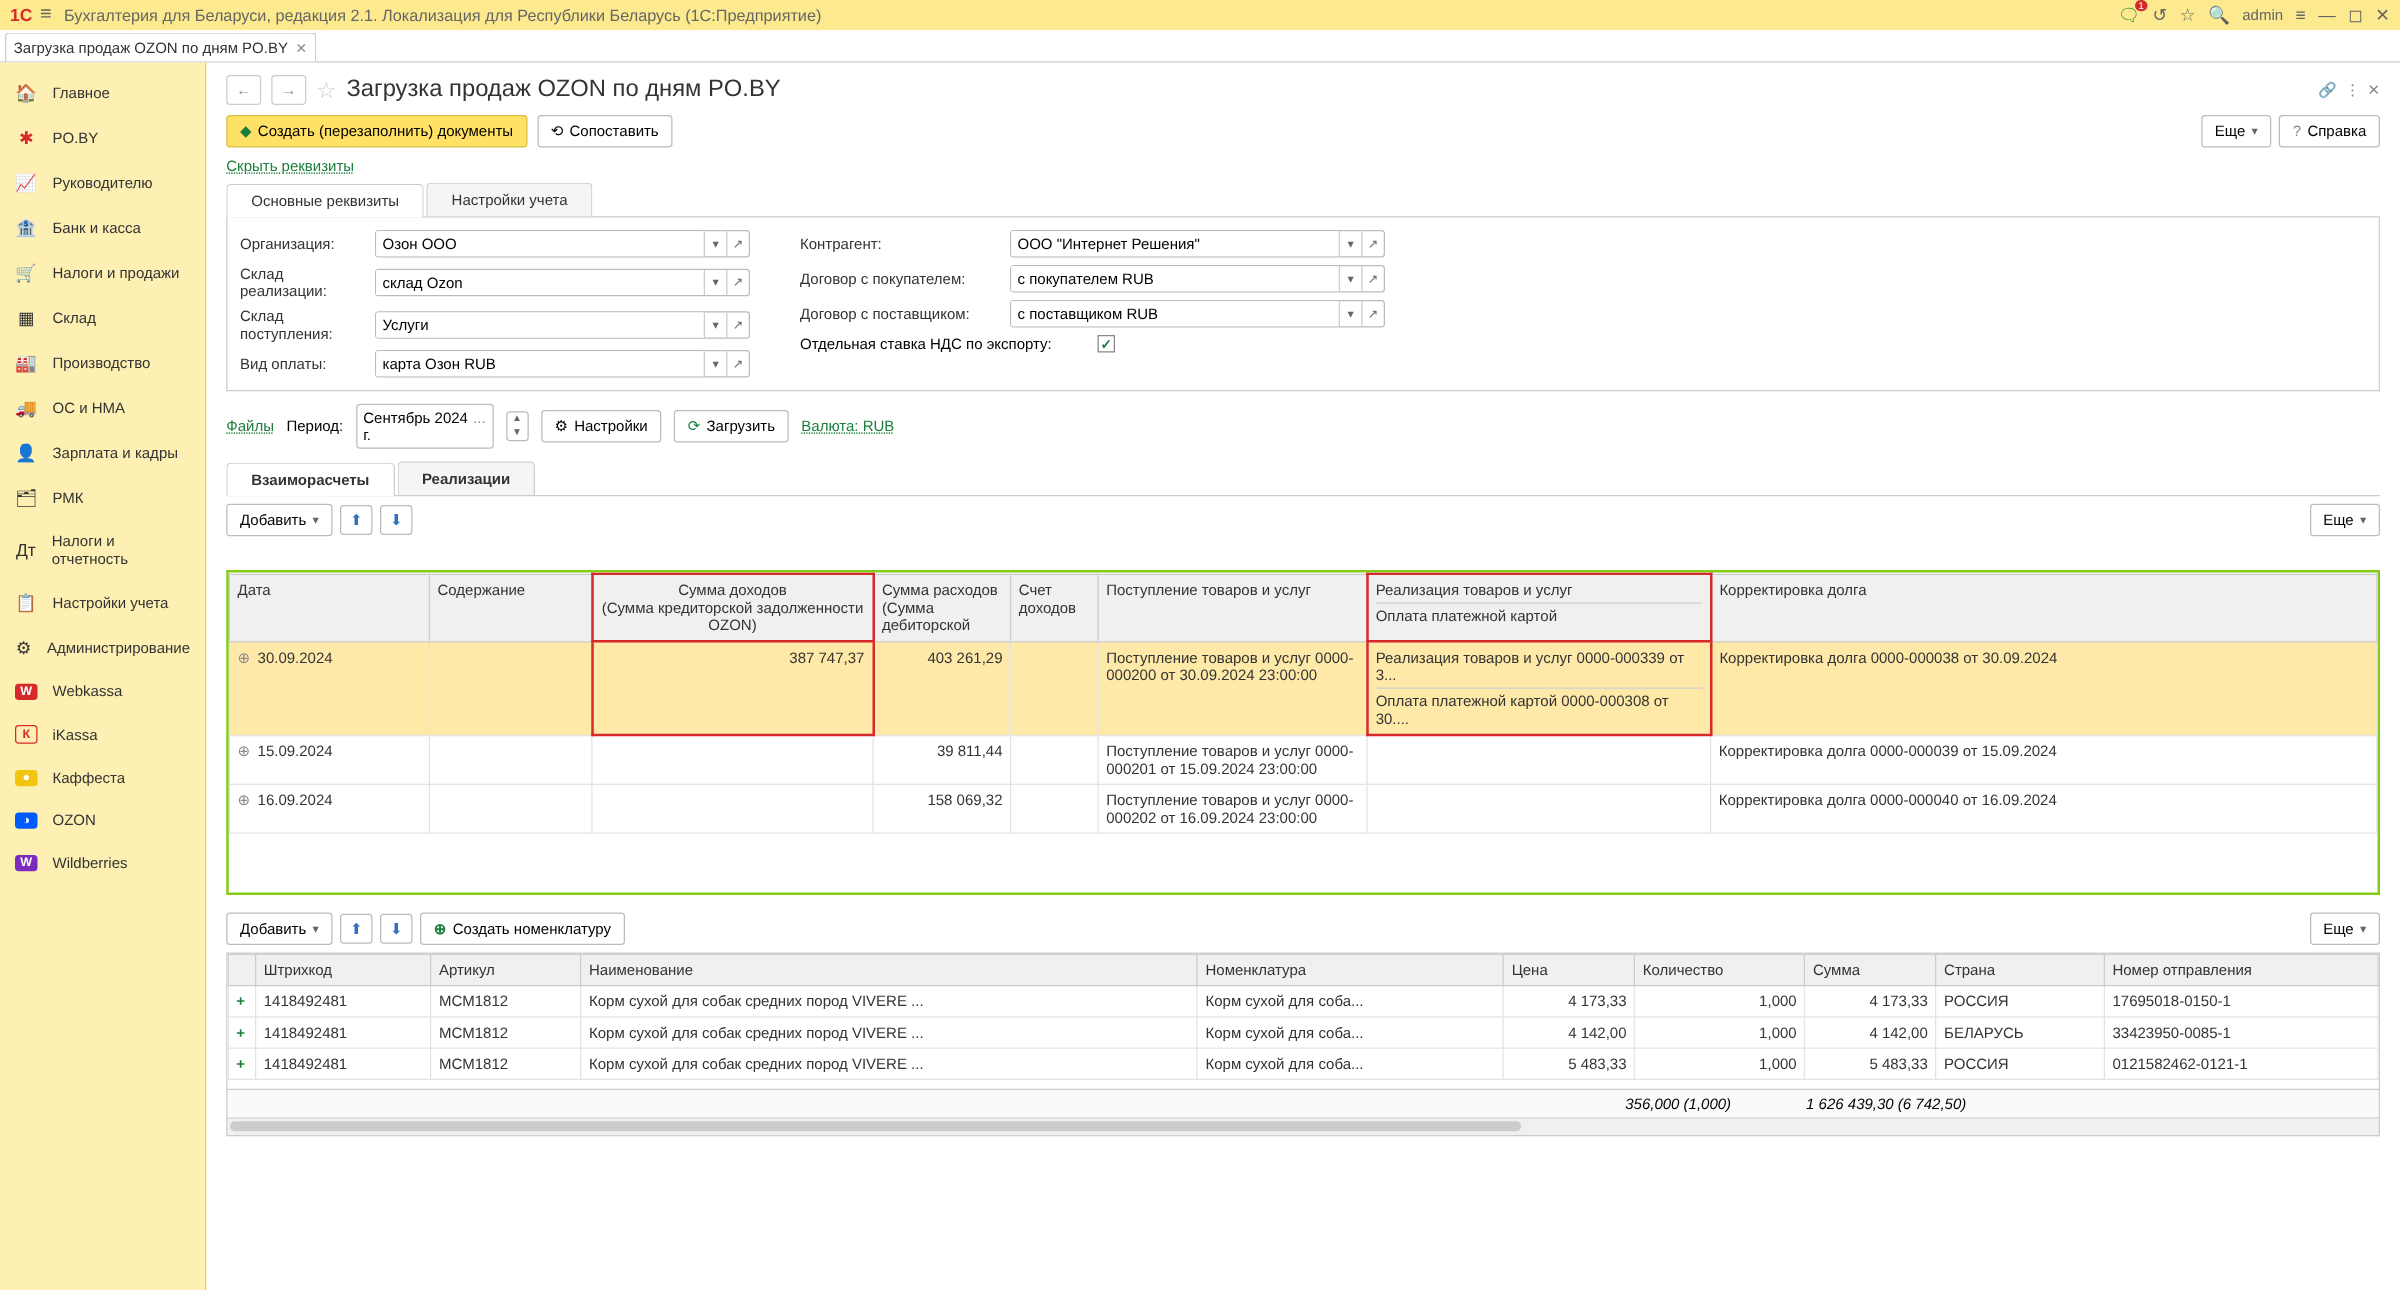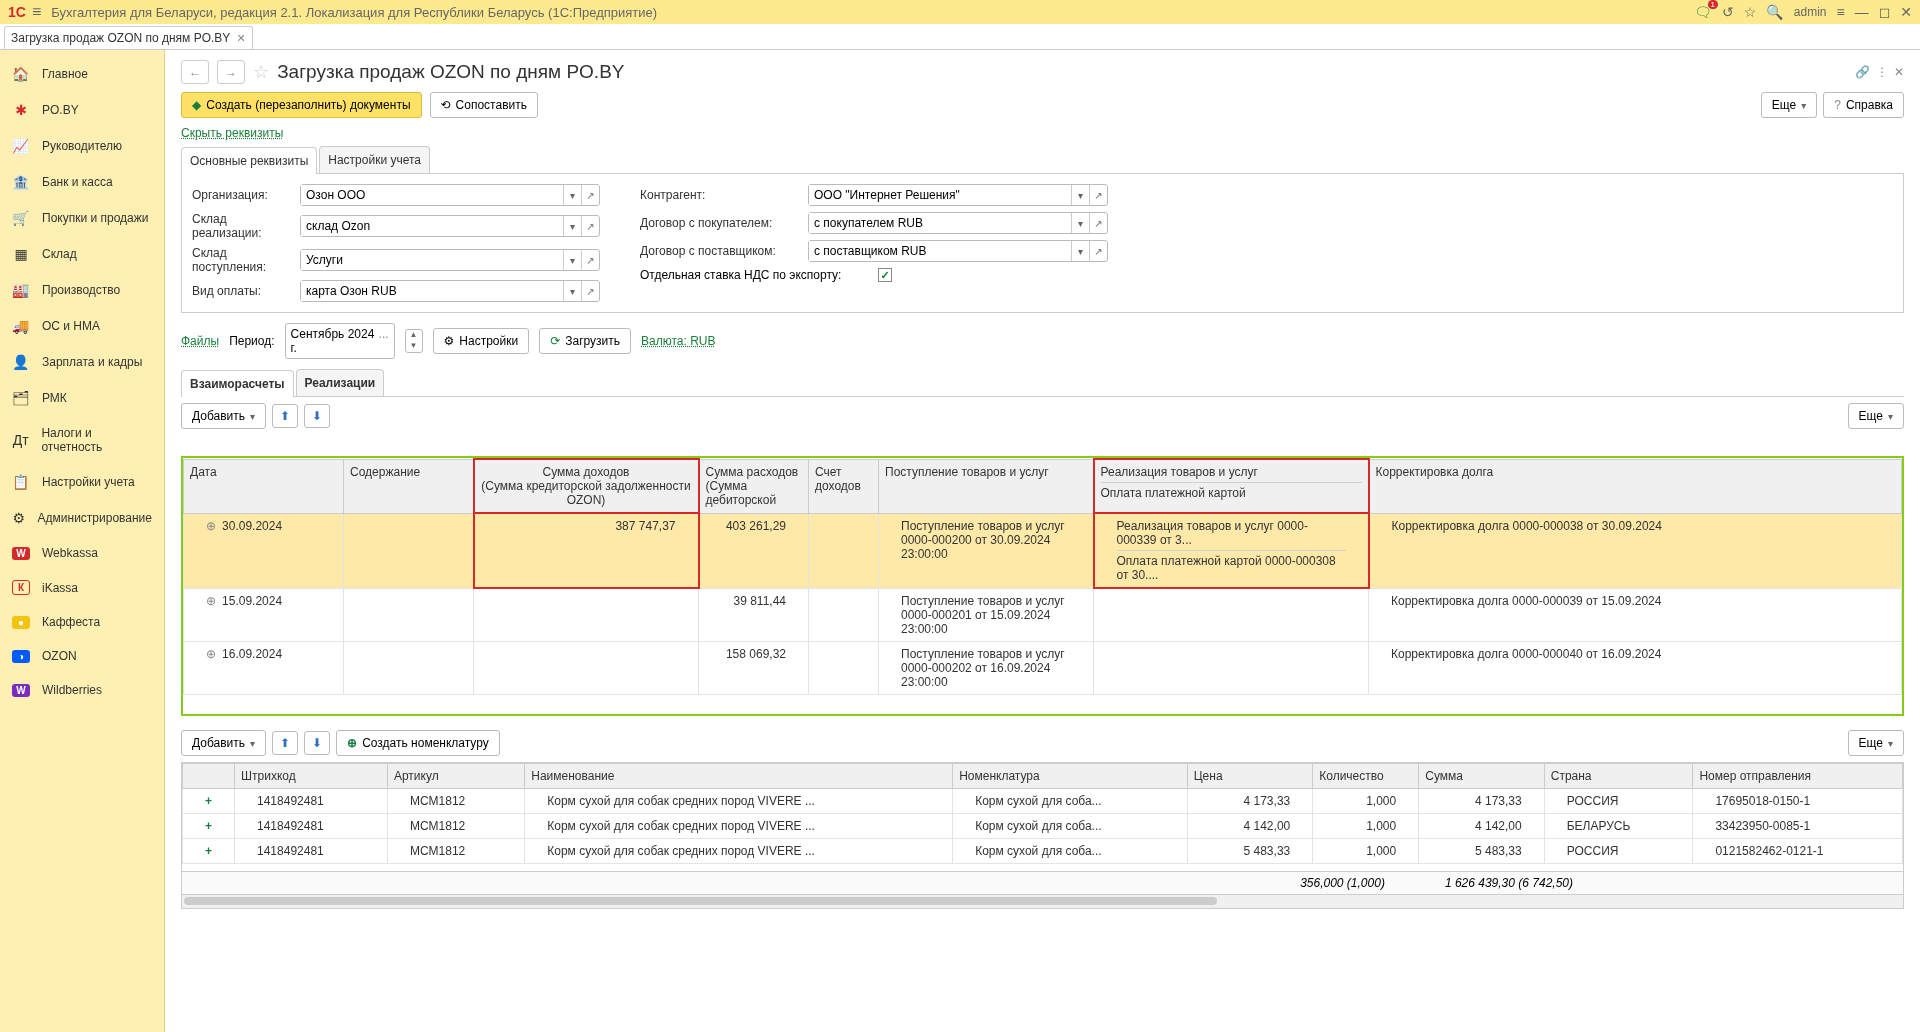--- a/index.html
+++ b/index.html
@@ -34,21 +34,21 @@
 .btn { border: 1px solid #bbb; border-radius: 3px; background: #fff; padding: 4px 10px; cursor: pointer; display: inline-flex; align-items: center; gap: 5px; height: 26px; font-size: 12px; }
 .btn-yellow { background: #ffe165; border-color: #d6bf40; }
 .btn-dd::after { content: " ▾"; color: #666; font-size: 10px; }
 
 .cmdbar { display: flex; align-items: center; gap: 8px; margin-bottom: 8px; }
 .cmdbar .right { margin-left: auto; display: flex; gap: 6px; }
 
 .link { color: #1a7e3c; text-decoration: underline dotted; cursor: pointer; }
 
 .subtabs { display: flex; margin-top: 6px; border-bottom: 1px solid #ccc; }
-.subtab { padding: 6px 8px; border: 1px solid #ccc; border-bottom: none; background: #f5f5f5; cursor: pointer; border-radius: 4px 4px 0 0; margin-right: 2px; color: #333; }
+.subtab { padding: 6px 19px; border: 1px solid #ccc; border-bottom: none; background: #f5f5f5; cursor: pointer; border-radius: 4px 4px 0 0; margin-right: 2px; color: #333; }
 .subtab.active { background: #fff; position: relative; top: 1px; }
 
 .form-panel { border: 1px solid #ccc; border-top: none; padding: 10px; display: flex; gap: 40px; }
 .form-col { display: flex; flex-direction: column; gap: 6px; }
 .form-row { display: flex; align-items: center; gap: 8px; }
 .form-label { width: 100px; color: #333; }
 .form-input-wrap { display: flex; border: 1px solid #bbb; border-radius: 3px; width: 300px; height: 22px; }
 .form-input-wrap input { border: none; flex: 1; padding: 0 5px; font-size: 12px; }
 .inp-btn { width: 18px; border-left: 1px solid #ccc; display: flex; align-items: center; justify-content: center; color: #666; cursor: pointer; font-size: 10px; }
 .cbx { width: 14px; height: 14px; border: 1px solid #888; display: inline-flex; align-items: center; justify-content: center; color: #1a7e3c; font-size: 11px; font-weight: bold; }
@@ -57,21 +57,21 @@
 .period-input { border: 1px solid #bbb; border-radius: 3px; padding: 3px 5px; width: 110px; display: flex; align-items: flex-start; }
 .period-ctrl { border: 1px solid #bbb; border-radius: 3px; width: 18px; height: 24px; display:flex;flex-direction:column; }
 .period-ctrl div{flex:1;text-align:center;font-size:8px;color:#666;cursor:pointer;}
 
 .datatabs { display: flex; border-bottom: 1px solid #ccc; margin-top: 8px; font-weight: bold; }
 .tablebar { display: flex; align-items: center; gap: 6px; padding: 6px 0; }
 .arrow-btn { border: 1px solid #bbb; border-radius: 3px; width: 26px; height: 24px; display: flex; align-items: center; justify-content: center; color: #3070c0; cursor: pointer; background: #fff; }
 
 .data-table { border: 1px solid #ccc; width: 100%; border-collapse: collapse; }
 .data-table th { background: #f0f0f0; border: 1px solid #ccc; padding: 5px 6px; text-align: left; font-weight: normal; color: #333; vertical-align: top; }
-.data-table td { border: 1px solid #e3e3e3; padding: 5px 22px; color: #333; vertical-align: top; }
+.data-table td { border: 1px solid #e3e3e3; padding: 5px 6px; color: #333; vertical-align: top; }
 .data-table .num { text-align: right; }
 .row-sel td { background: #ffe9a8; }
 .hl-cell { border: 2px solid #d6292b !important; }
 .sub-line { border-top: 1px solid #d0d0d0; margin-top: 3px; padding-top: 3px; }
 .table-wrap { height: 260px; overflow: auto; border: 2px solid #84cc16; margin-top: 21px; }
 .table-wrap2 { height: 110px; overflow: auto; border: 1px solid #ccc; }
 .expand { color: #888; cursor: pointer; margin-right: 6px; }
 .plus-green { color: #1a7e3c; font-weight: bold; cursor: pointer; }
 .totals { display: flex; justify-content: flex-end; gap: 60px; padding: 4px 10px; border: 1px solid #ccc; border-top: none; background: #fafafa; font-style: italic; }
 .hscroll { height: 14px; border: 1px solid #ccc; border-top: none; position: relative; background: #f0f0f0; }
@@ -118,21 +118,21 @@
       <div class="sidebar-item">
         <span class="sidebar-icon">📈</span>
         <span>Руководителю</span>
       </div>
       <div class="sidebar-item">
         <span class="sidebar-icon">🏦</span>
         <span>Банк и касса</span>
       </div>
       <div class="sidebar-item">
         <span class="sidebar-icon">🛒</span>
-        <span>Покупки и продажи</span>
+        <span>Налоги и продажи</span>
       </div>
       <div class="sidebar-item">
         <span class="sidebar-icon">▦</span>
         <span>Склад</span>
       </div>
       <div class="sidebar-item">
         <span class="sidebar-icon">🏭</span>
         <span>Производство</span>
       </div>
       <div class="sidebar-item">

